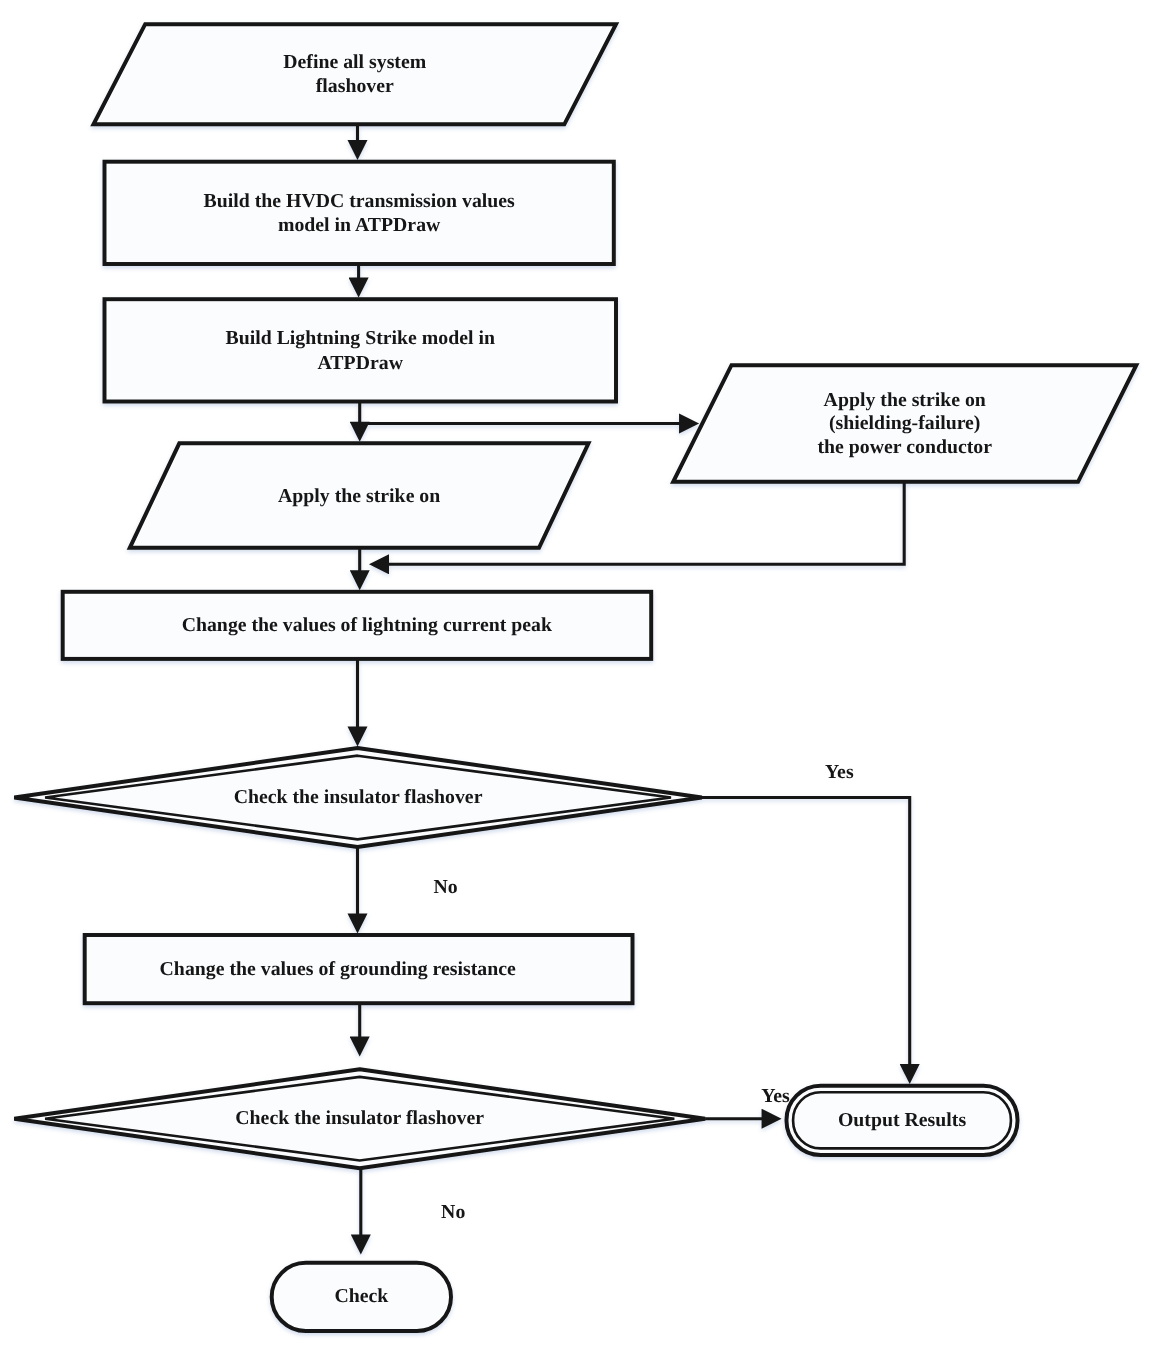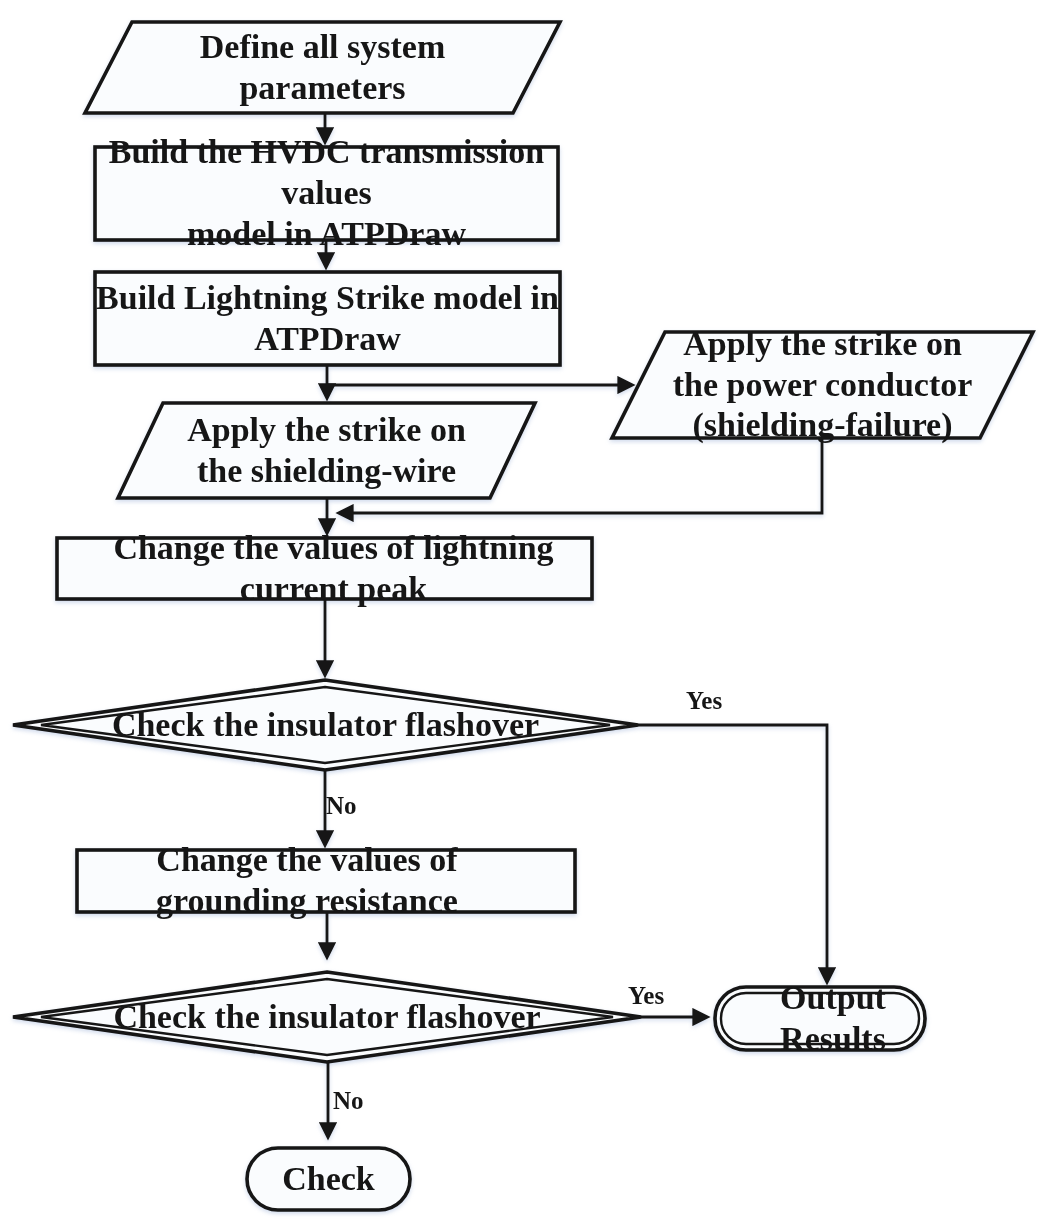--- a/index.html
+++ b/index.html
@@ -13,27 +13,27 @@
     position:relative;width:1064px;height:1230px;background:var(--background);
     font-family:"Liberation Serif","DejaVu Serif",serif;overflow:hidden;
   }
   svg.layer{position:absolute;left:0;top:0;filter:drop-shadow(0 2px 2px rgba(120,150,200,.35));}
   .shape{fill:var(--fill);stroke:var(--stroke);stroke-width:3.6px;}
   .shape-inner{fill:none;stroke:var(--stroke);stroke-width:2.4px;}
   .connector{fill:none;stroke:var(--stroke);stroke-width:2.8px;}
   .arrowhead{fill:var(--stroke);}
   .label{
     position:absolute;display:flex;flex-direction:column;align-items:center;justify-content:center;
-    text-align:center;font-weight:bold;font-size:34px;line-height:1.2;color:var(--text);
+    text-align:center;font-weight:bold;font-size:18px;line-height:1.2;color:var(--text);
     pointer-events:none;
   }
   .label span{display:block;}
   .edge-label{
-    position:absolute;width:90px;font-weight:bold;font-size:25px;line-height:28px;
-    color:var(--text);text-align:left;pointer-events:none;
+    position:absolute;width:90px;font-weight:bold;font-size:18px;line-height:28px;
+    color:var(--text);text-align:right;pointer-events:none;
   }
 </style>
 </head>
 <body>
 
 <div class="stage">
 
   <svg class="layer" width="1064" height="1230" viewBox="0 0 1064 1230">
     <defs>
       <marker id="arrow" viewBox="0 0 10 10" refX="7.5" refY="5" markerWidth="7" markerHeight="6.5" orient="auto" markerUnits="strokeWidth">
@@ -65,61 +65,60 @@
     <rect class="shape" x="77" y="850" width="498" height="62"></rect>
     <polygon class="shape" points="327,972 641,1017 327,1062 13,1017"></polygon>
     <polygon class="shape-inner" points="327,979 613,1017 327,1055 41,1017"></polygon>
     <rect class="shape" x="715" y="987" width="210" height="63" rx="31" ry="31"></rect>
     <rect class="shape-inner" x="721" y="993" width="198" height="51" rx="25" ry="25"></rect>
     <rect class="shape" x="247" y="1148" width="163" height="62" rx="31" ry="31"></rect>
   </svg>
 
   <div class="label" style="left:85px;top:22px;width:475px;height:91px;">
     <span>Define all system</span>
-    <span>parameters</span>
+    <span>flashover</span>
   </div>
 
   <div class="label" style="left:95px;top:147px;width:463px;height:93px;">
     <span>Build the HVDC transmission values</span>
     <span>model in ATPDraw</span>
   </div>
 
   <div class="label" style="left:95px;top:272px;width:465px;height:93px;border-radius:23px;">
     <span>Build Lightning Strike model in</span>
     <span>ATPDraw</span>
   </div>
 
   <div class="label" style="left:118px;top:403px;width:417px;height:95px;">
     <span>Apply the strike on</span>
-    <span>the shielding-wire</span>
   </div>
 
   <div class="label" style="left:612px;top:332px;width:421px;height:106px;">
     <span>Apply the strike on</span>
+    <span>(shielding-failure)</span>
     <span>the power conductor</span>
-    <span>(shielding-failure)</span>
   </div>
 
   <div class="label" style="left:57px;top:538px;width:553px;height:61px;">
     <span>Change the values of lightning current peak</span>
   </div>
 
   <div class="label" style="left:13px;top:680px;width:625px;height:90px;">
     <span>Check the insulator flashover</span>
   </div>
 
   <div class="label" style="left:77px;top:850px;width:460px;height:62px;">
     <span>Change the values of grounding resistance</span>
   </div>
 
   <div class="label" style="left:13px;top:972px;width:628px;height:90px;">
     <span>Check the insulator flashover</span>
   </div>
 
-  <div class="label" style="left:715px;top:987px;width:210px;height:63px;padding-left:13px;">
+  <div class="label" style="left:715px;top:987px;width:210px;height:63px;">
     <span>Output Results</span>
   </div>
 
   <div class="label" style="left:247px;top:1148px;width:163px;height:62px;">
     <span>Check</span>
   </div>
 
   <div class="edge-label" style="left:686px;top:687px;">Yes</div>
   <div class="edge-label" style="left:326px;top:792px;">No</div>
   <div class="edge-label" style="left:628px;top:982px;">Yes</div>

